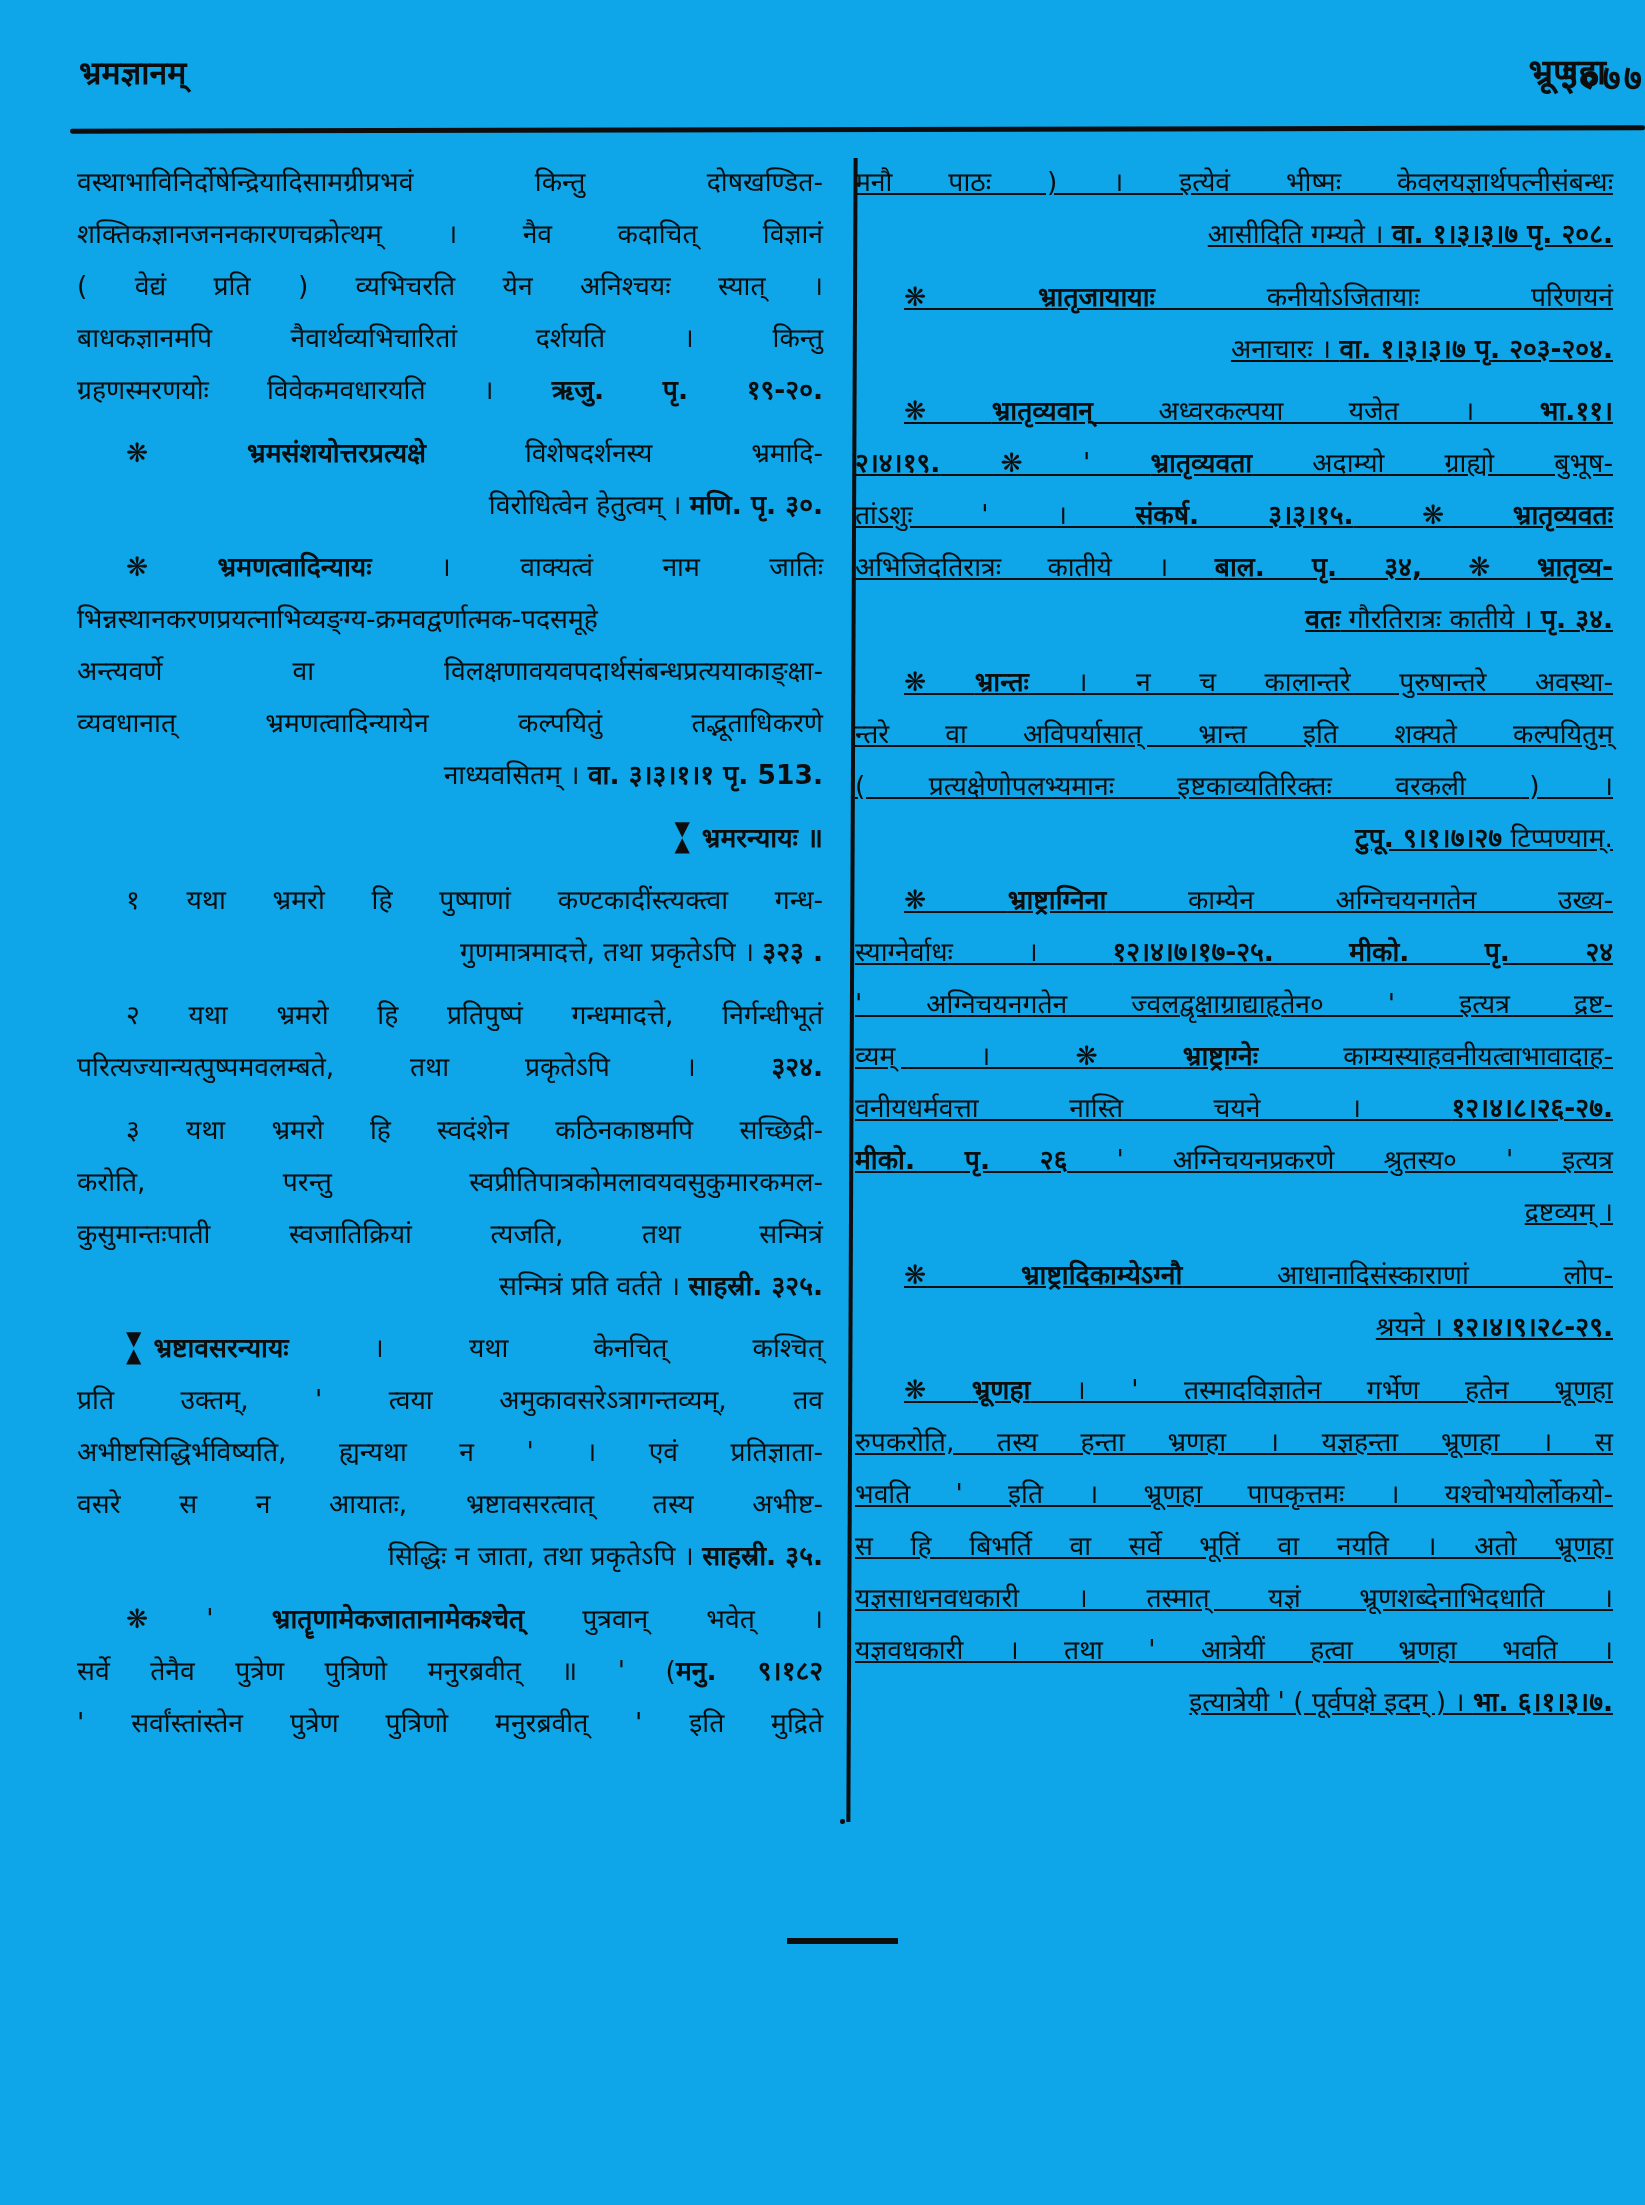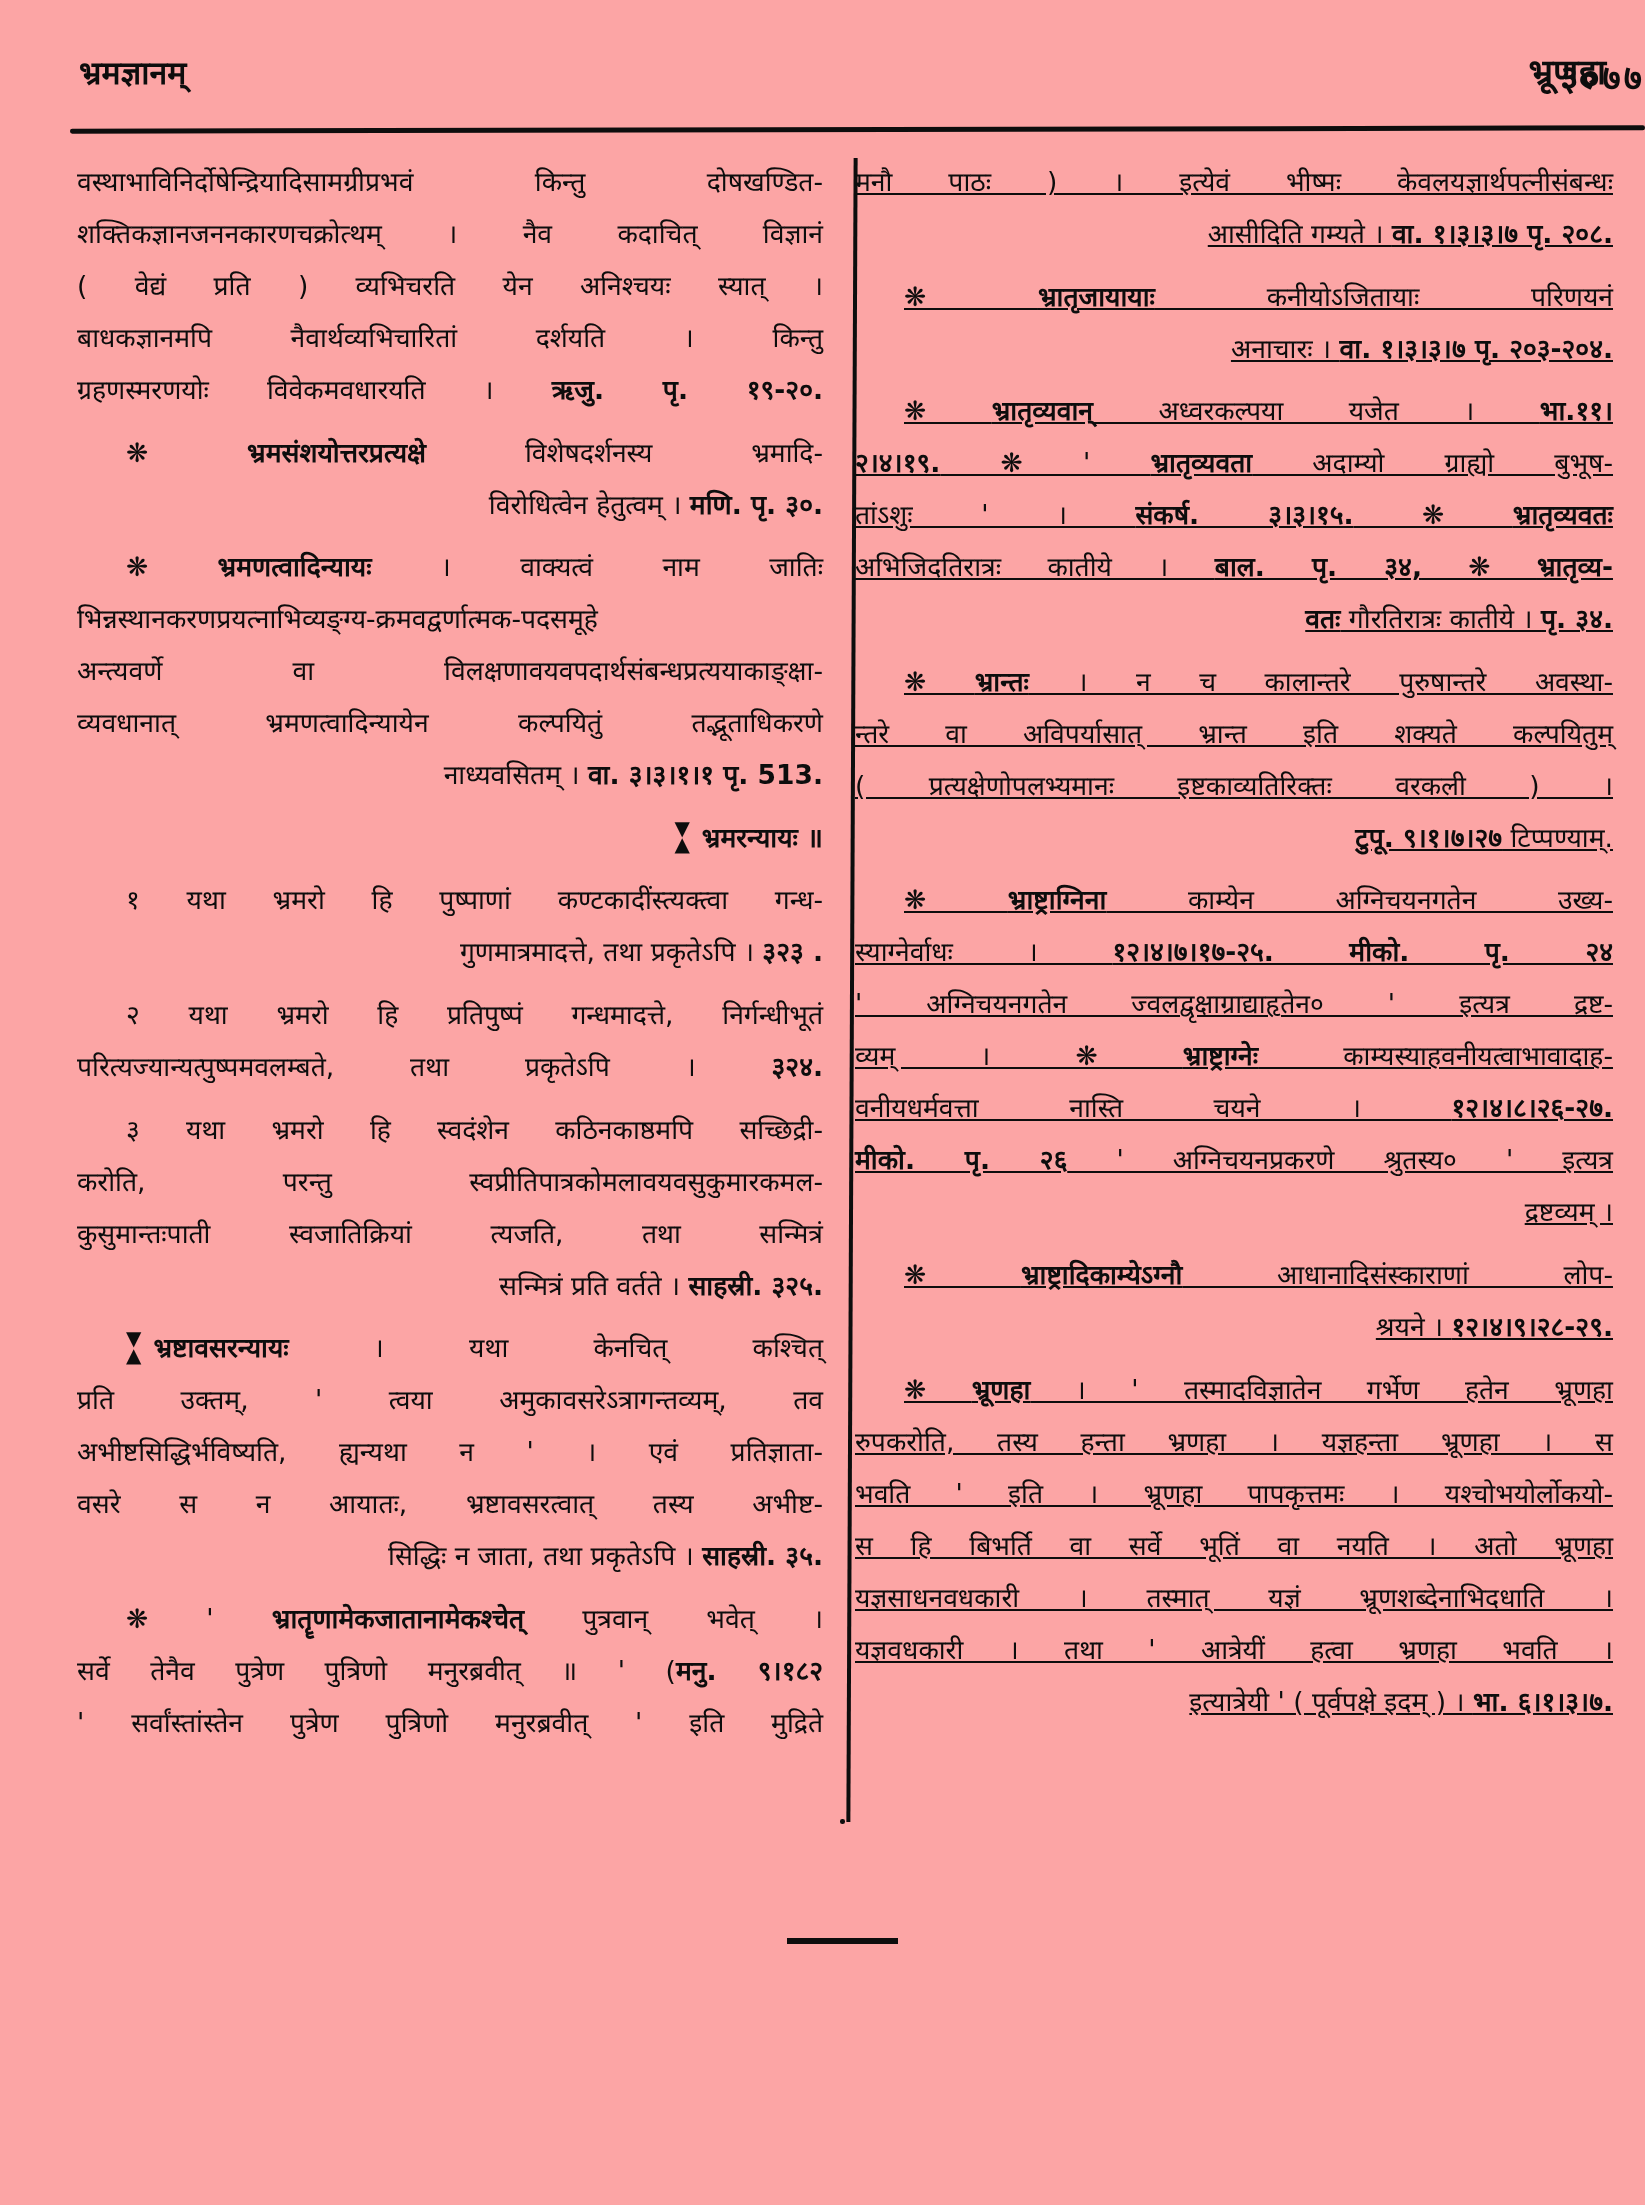--- a/index.html
+++ b/index.html
@@ -1,17 +1,17 @@
 <!DOCTYPE html>
 <html style="font-size:12px"><head>
 <meta charset="utf-8">
 <style>
   html,body{margin:0;padding:0;background:#e8e8e8;}
   .page{
-    position:relative;width:1645px;height:2205px;background:#fca5a5;
+    position:relative;width:1645px;height:2205px;background:#0ea5e9;
     font-family:"DejaVu Sans",sans-serif;color:#0d0d0d;overflow:hidden;
   }
   .hdr-left{position:absolute;left:79px;top:50px;font-size:32px;font-weight:bold;}
   .hdr-page{position:absolute;left:0;top:53px;width:1645px;text-align:right;font-size:35px;font-weight:bold;letter-spacing:3px;}
   .hdr-right{position:absolute;right:39px;top:47px;font-size:35px;font-weight:bold;}
   .hdr-rule{position:absolute;left:70px;top:127px;width:1575px;height:5.3px;background:#0d0d0d;border-radius:2.3px;transform:rotate(-0.12deg);}
   .col{position:absolute;top:156px;font-size:26.5px;line-height:52px;}
   .col-left{left:77px;width:746px;}
   .col-right{left:855px;width:758px;text-decoration:underline;}
   .divider{position:absolute;left:850px;top:158px;width:3.8px;height:1664px;background:#0d0d0d;transform:rotate(0.25deg);}

